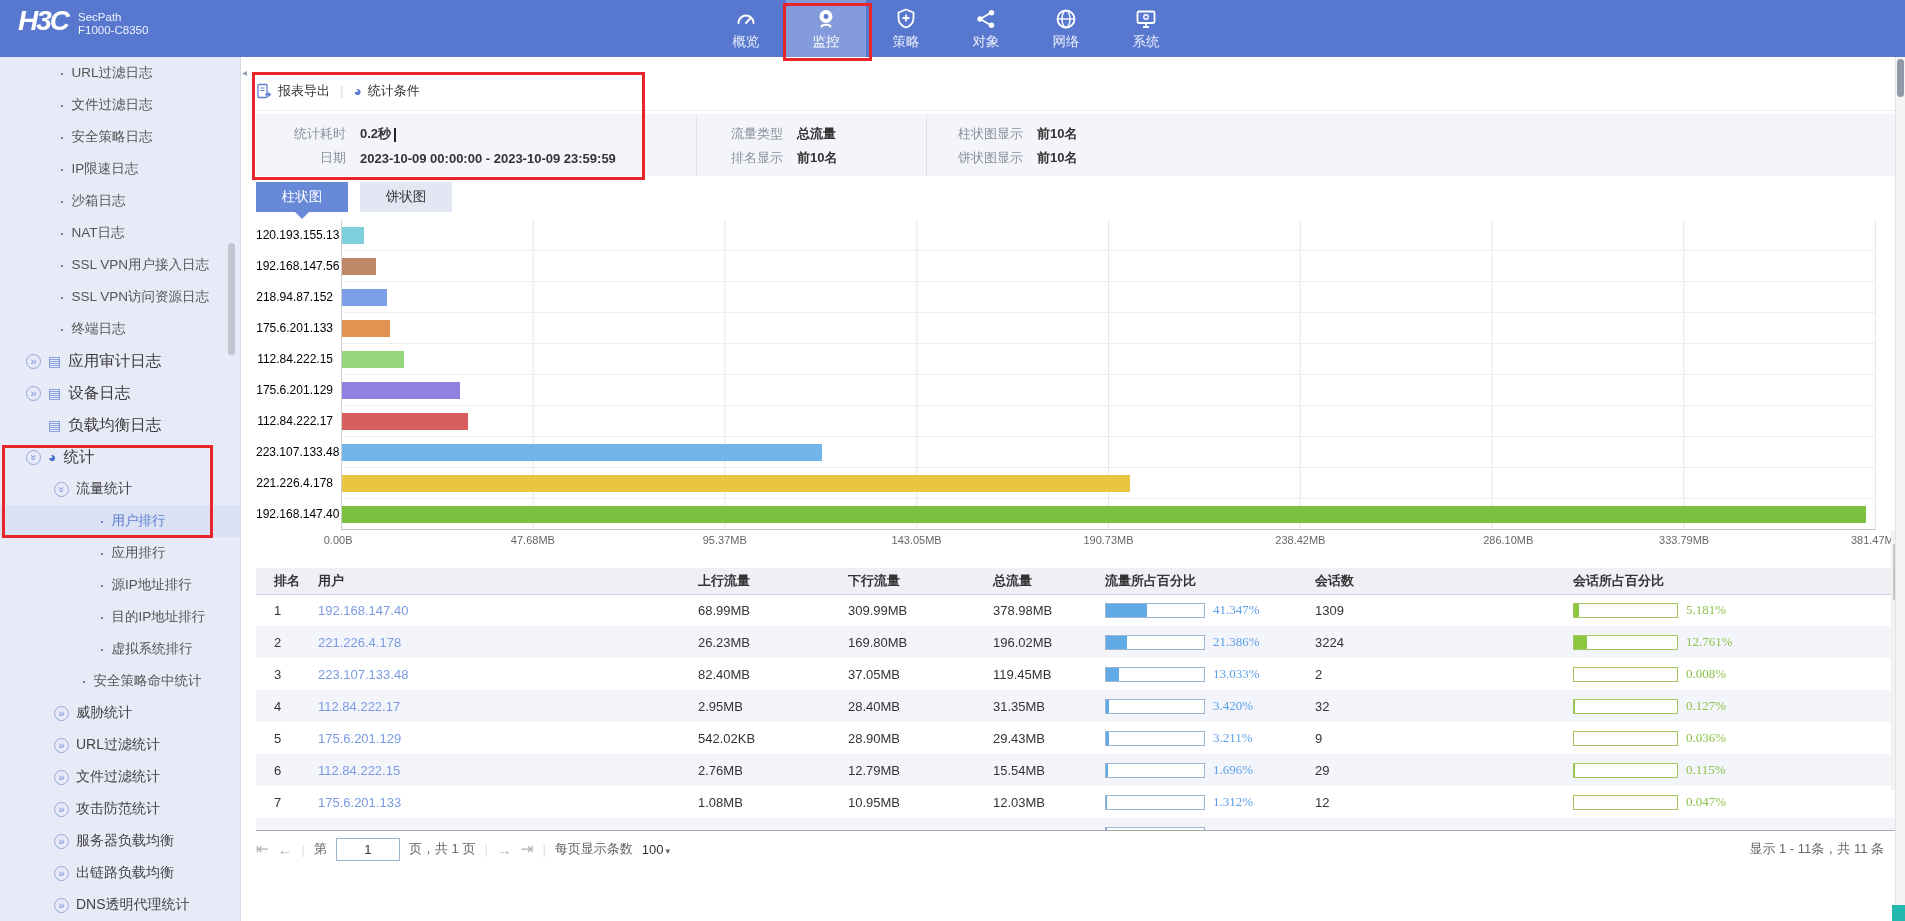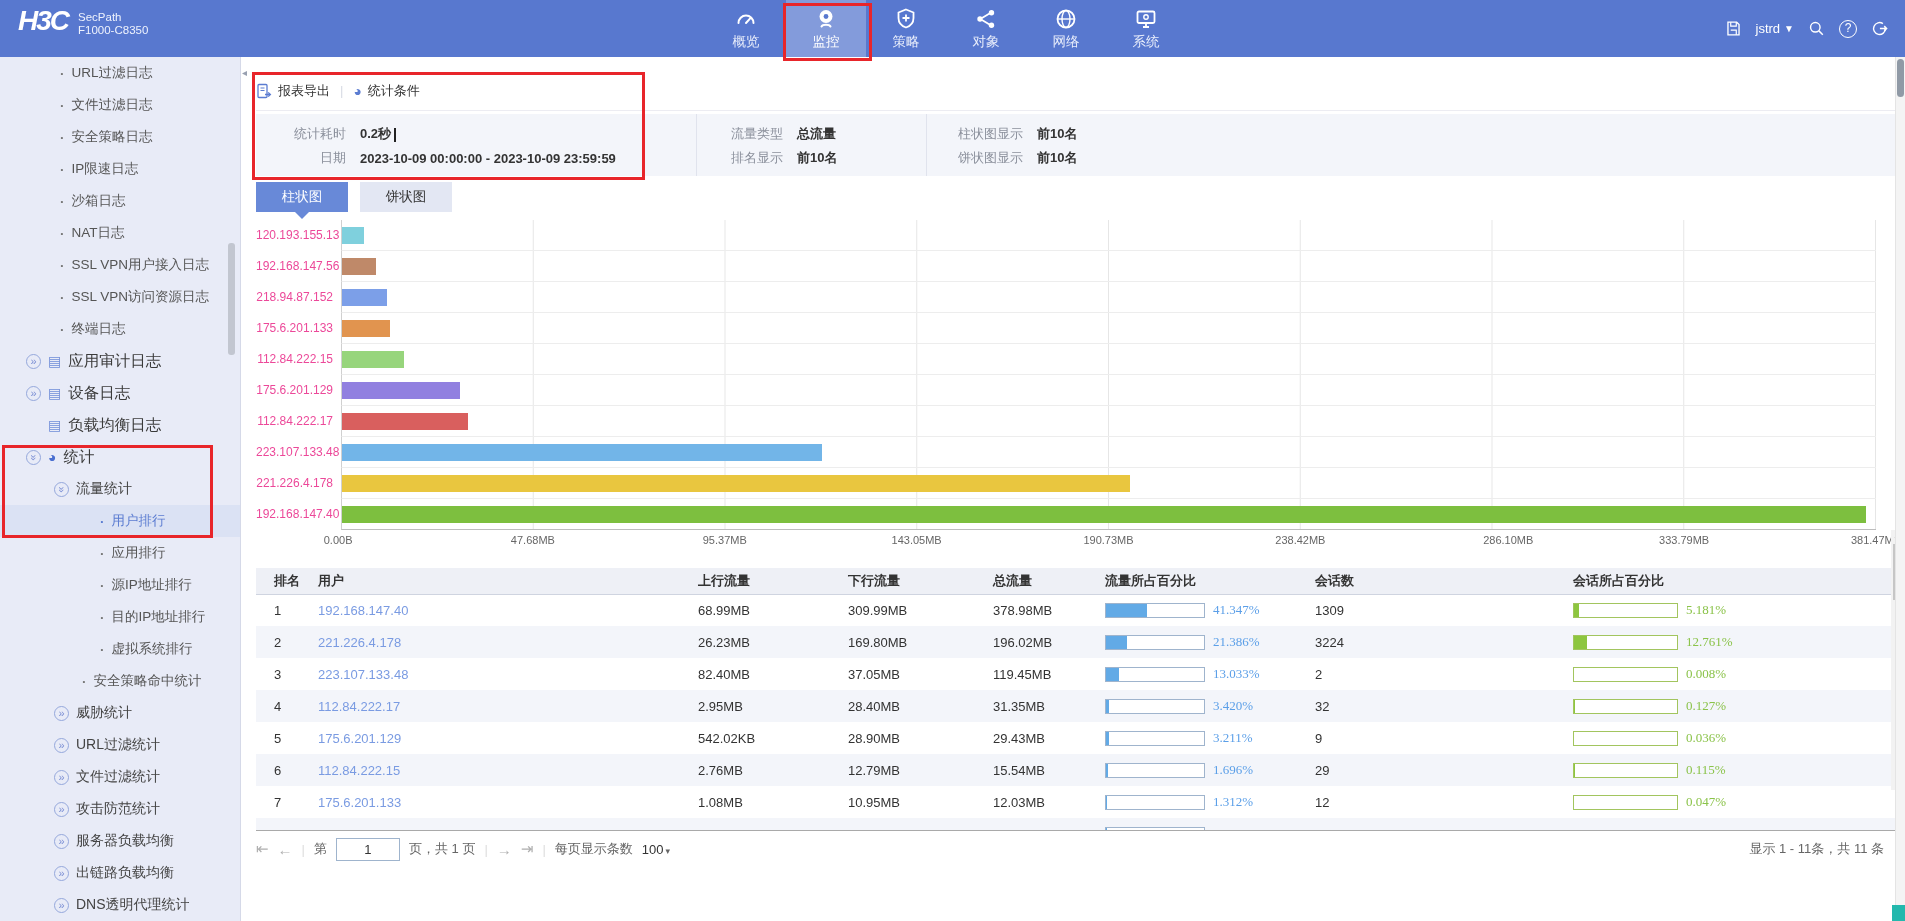--- a/index.html
+++ b/index.html
@@ -64,21 +64,21 @@
   .ibeam { display:inline-block; width:1.5px; height:14px; background:#222; margin-left:3px; vertical-align:middle; }
 
   #tabs { margin-top:6px; display:flex; gap:12px; position:relative; height:38px; }
   .tab { width:92px; height:30px; text-align:center; line-height:30px; font-size:13.5px; cursor:pointer; position:relative; background:#e3e7f3; color:#333; }
   .tab.active { background:#6889d8; color:#fff; }
   .tab.active::after { content:''; position:absolute; left:50%; margin-left:-7px; top:30px; border:7px solid transparent; border-top-color:#6889d8; }
 
   
   #chart { width:1620px; }
   .c-row { display:flex; height:31px; }
-  .c-lab { width:85px; text-align:right; padding-right:8px; font-size:12px; color:#ec4899; line-height:31px; white-space:nowrap; }
+  .c-lab { width:85px; text-align:right; padding-right:8px; font-size:12px; color:#000000; line-height:31px; white-space:nowrap; }
   .c-track { flex:1; border-left:1px solid #d0d0d0; border-bottom:1px solid #ededed;
     background-image:linear-gradient(to left,#e6e6e6 1px,transparent 1px); background-size:12.5% 100%; }
   .c-row:last-child .c-track { border-bottom:1px solid #bdbdbd; }
   .c-bar { height:17px; margin-top:7px; }
   #chart-axis { display:flex; height:22px; }
   #chart-axis .sp { width:85px; }
   #chart-axis .ax { flex:1; position:relative; }
   .tick { position:absolute; top:4px; transform:translateX(-50%); font-size:11px; color:#666; white-space:nowrap;text-align:right; }
   .tick.first { transform:translateX(-60%); }
 
@@ -186,45 +186,20 @@
         <span class="nav-ico">
           <svg viewBox="0 0 24 24">
             <rect x="3.5" y="4.5" width="17" height="11.5" rx="1.5" fill="none" stroke="#fff" stroke-width="1.8"></rect>
             <circle cx="12" cy="10" r="2.2" fill="none" stroke="#fff" stroke-width="1.4"></circle>
             <path d="M9 20h6M12 16.5V20" stroke="#fff" stroke-width="1.8"></path>
           </svg>
         </span>
         <div class="nav-label">系统</div>
       </div>
     </div>
-  <div id="top-right">
-    <span>
-        <svg viewBox="0 0 24 24">
-          <path d="M5 4h11l3 3v13H5z" fill="none" stroke="#fff" stroke-width="1.7"></path>
-          <path d="M8.5 4v5h7V4M8.5 14h7v6" stroke="#fff" stroke-width="1.5" fill="none"></path>
-        </svg>
-      </span>
-    <span class="user-chip">
-      <span>jstrd</span>
-      <span class="caret">▼</span>
-    </span>
-    <span>
-        <svg viewBox="0 0 24 24">
-          <circle cx="10.5" cy="10.5" r="6" fill="none" stroke="#fff" stroke-width="1.8"></circle>
-          <path d="M15 15l5 5" stroke="#fff" stroke-width="1.8"></path>
-        </svg>
-      </span>
-    <span class="help-circ">?</span>
-    <span>
-        <svg viewBox="0 0 24 24">
-          <path d="M19.5 12a7.5 7.5 0 1 1-3.2-6.1" fill="none" stroke="#fff" stroke-width="1.8"></path>
-          <path d="M12.5 12H21M18 9l3 3-3 3" fill="none" stroke="#fff" stroke-width="1.8"></path>
-        </svg>
-      </span>
-  </div>
 </div>
 
 <div id="sidebar">
   <div id="sb-list">
       <div class="sb-item leaf i3a">
         <span class="bullet">·</span>
         <span class="sb-label">URL过滤日志</span>
       </div>
       <div class="sb-item leaf i3a">
         <span class="bullet">·</span>

